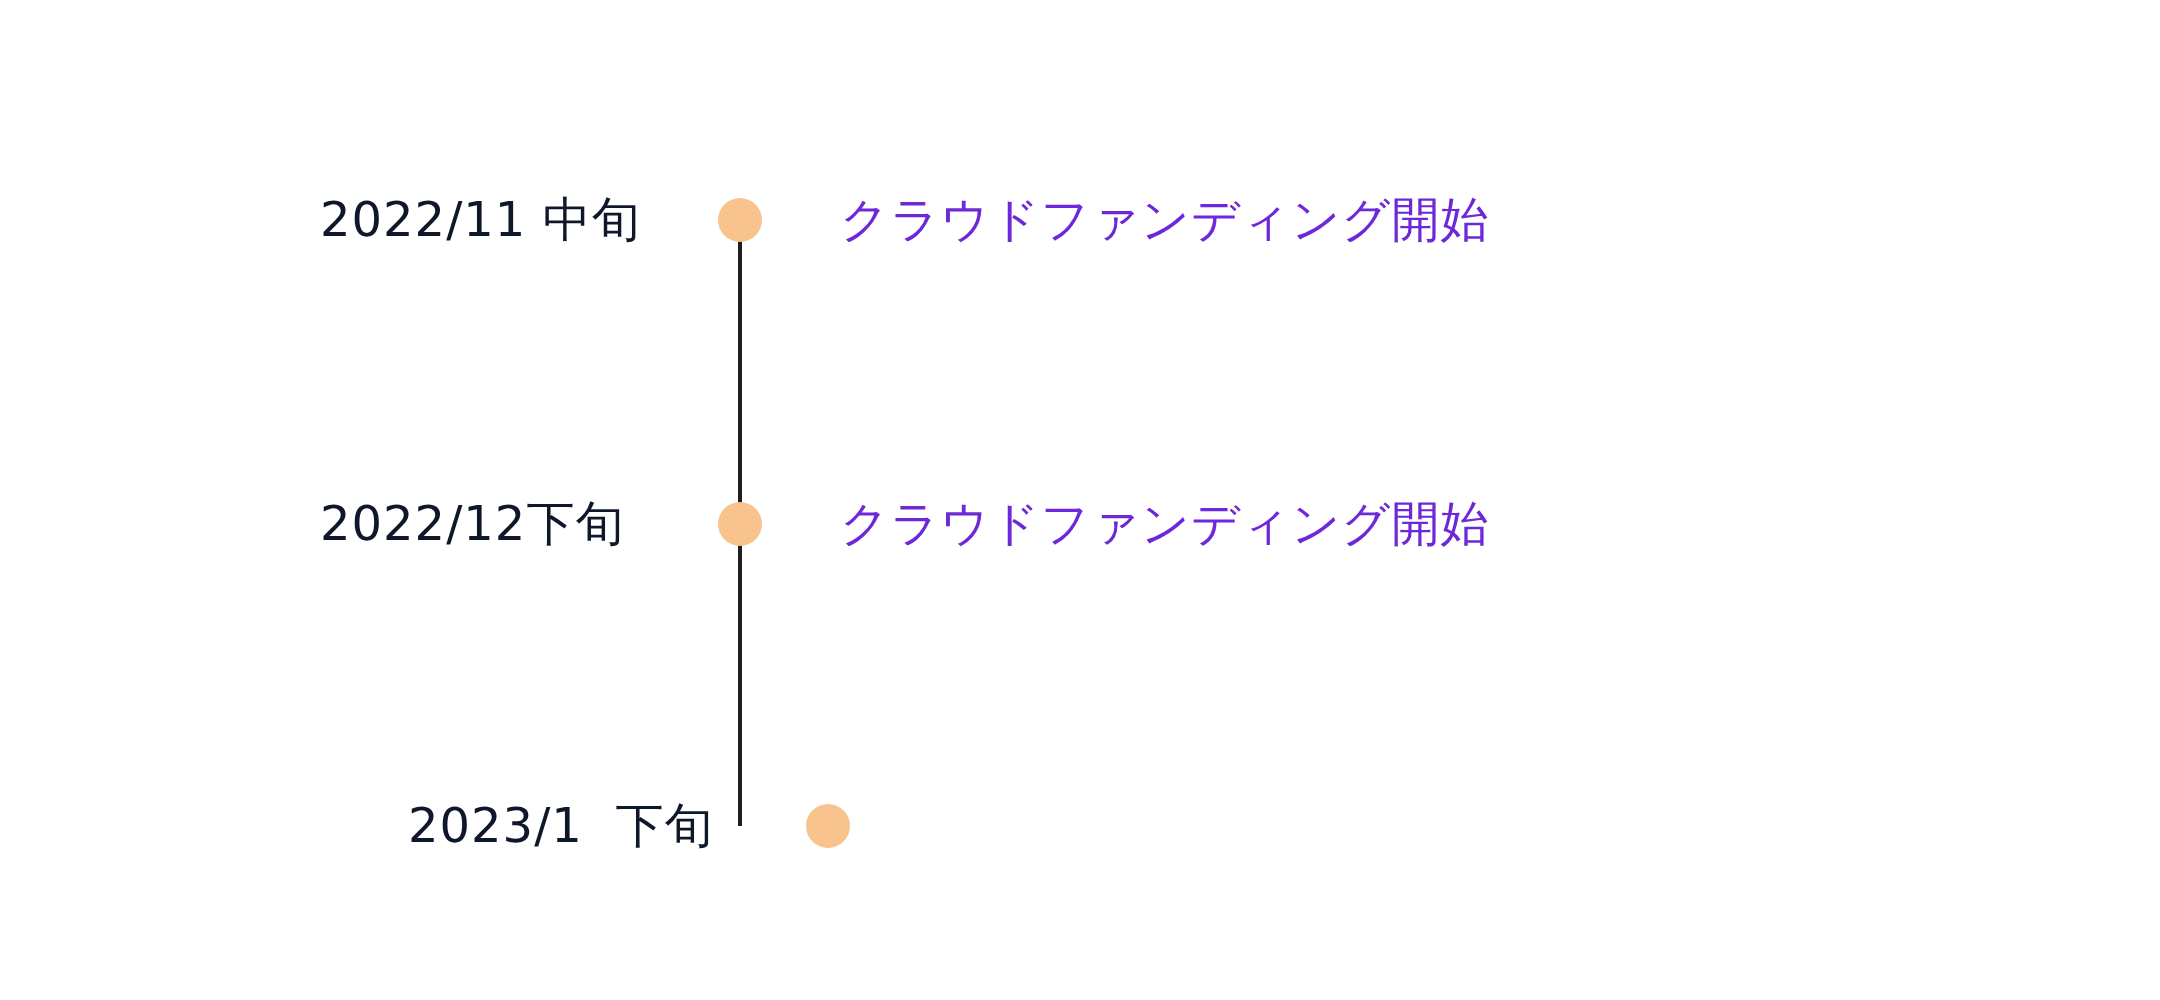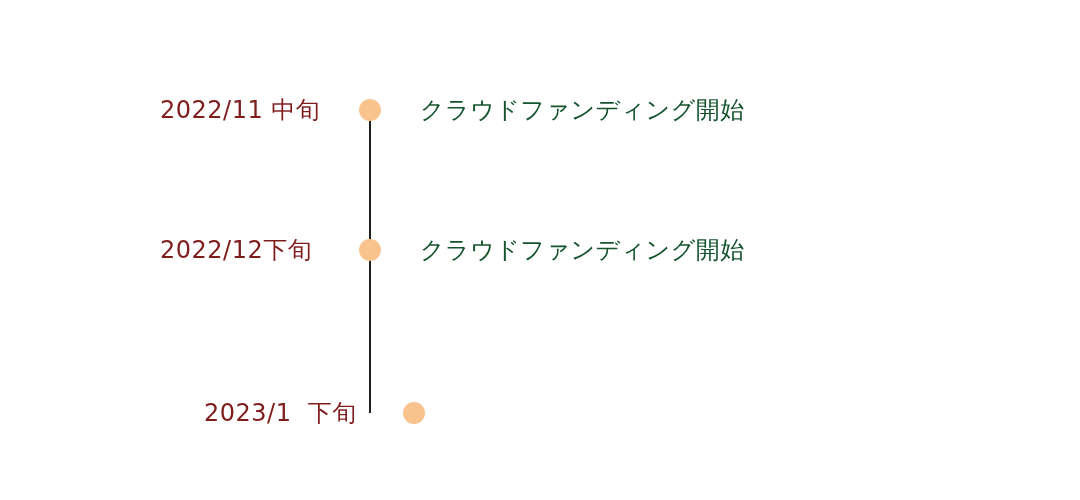--- a/index.html
+++ b/index.html
@@ -23,50 +23,50 @@
     height: 303px;
     background: #1f1f1f;
   }
   .row {
     position: absolute;
     left: 0;
     width: 100%;
     height: 32px;
   }
   .row-1 { top: 94px; }
-  .row-2 { top: 234px; }
+  .row-2 { top: 246px; }
   .row-3 { top: 397px; margin-left: 44px; }
   .date {
     position: absolute;
     left: 160px;
     top: 0;
     font-size: 24px;
     line-height: 32px;
     letter-spacing: 0.5px;
     white-space: pre;
-    color: #7f1d1d;
+    color: #0f172a;
   }
   .dot {
     position: absolute;
     left: 359px;
     top: 5px;
     width: 22px;
     height: 22px;
     border-radius: 50%;
     background: #f8c38d;
   }
   .label {
     position: absolute;
     left: 420px;
     top: 0;
     font-size: 24px;
     line-height: 32px;
     letter-spacing: 0.5px;
     white-space: pre;
-    color: #14532d;
+    color: #6d28d9;
   }
 </style>
 </head>
 <body>
 
 <div class="canvas">
 
   <div class="vline" style="background-color: rgb(31, 31, 31);"></div>
 
   <div class="row row-1">

